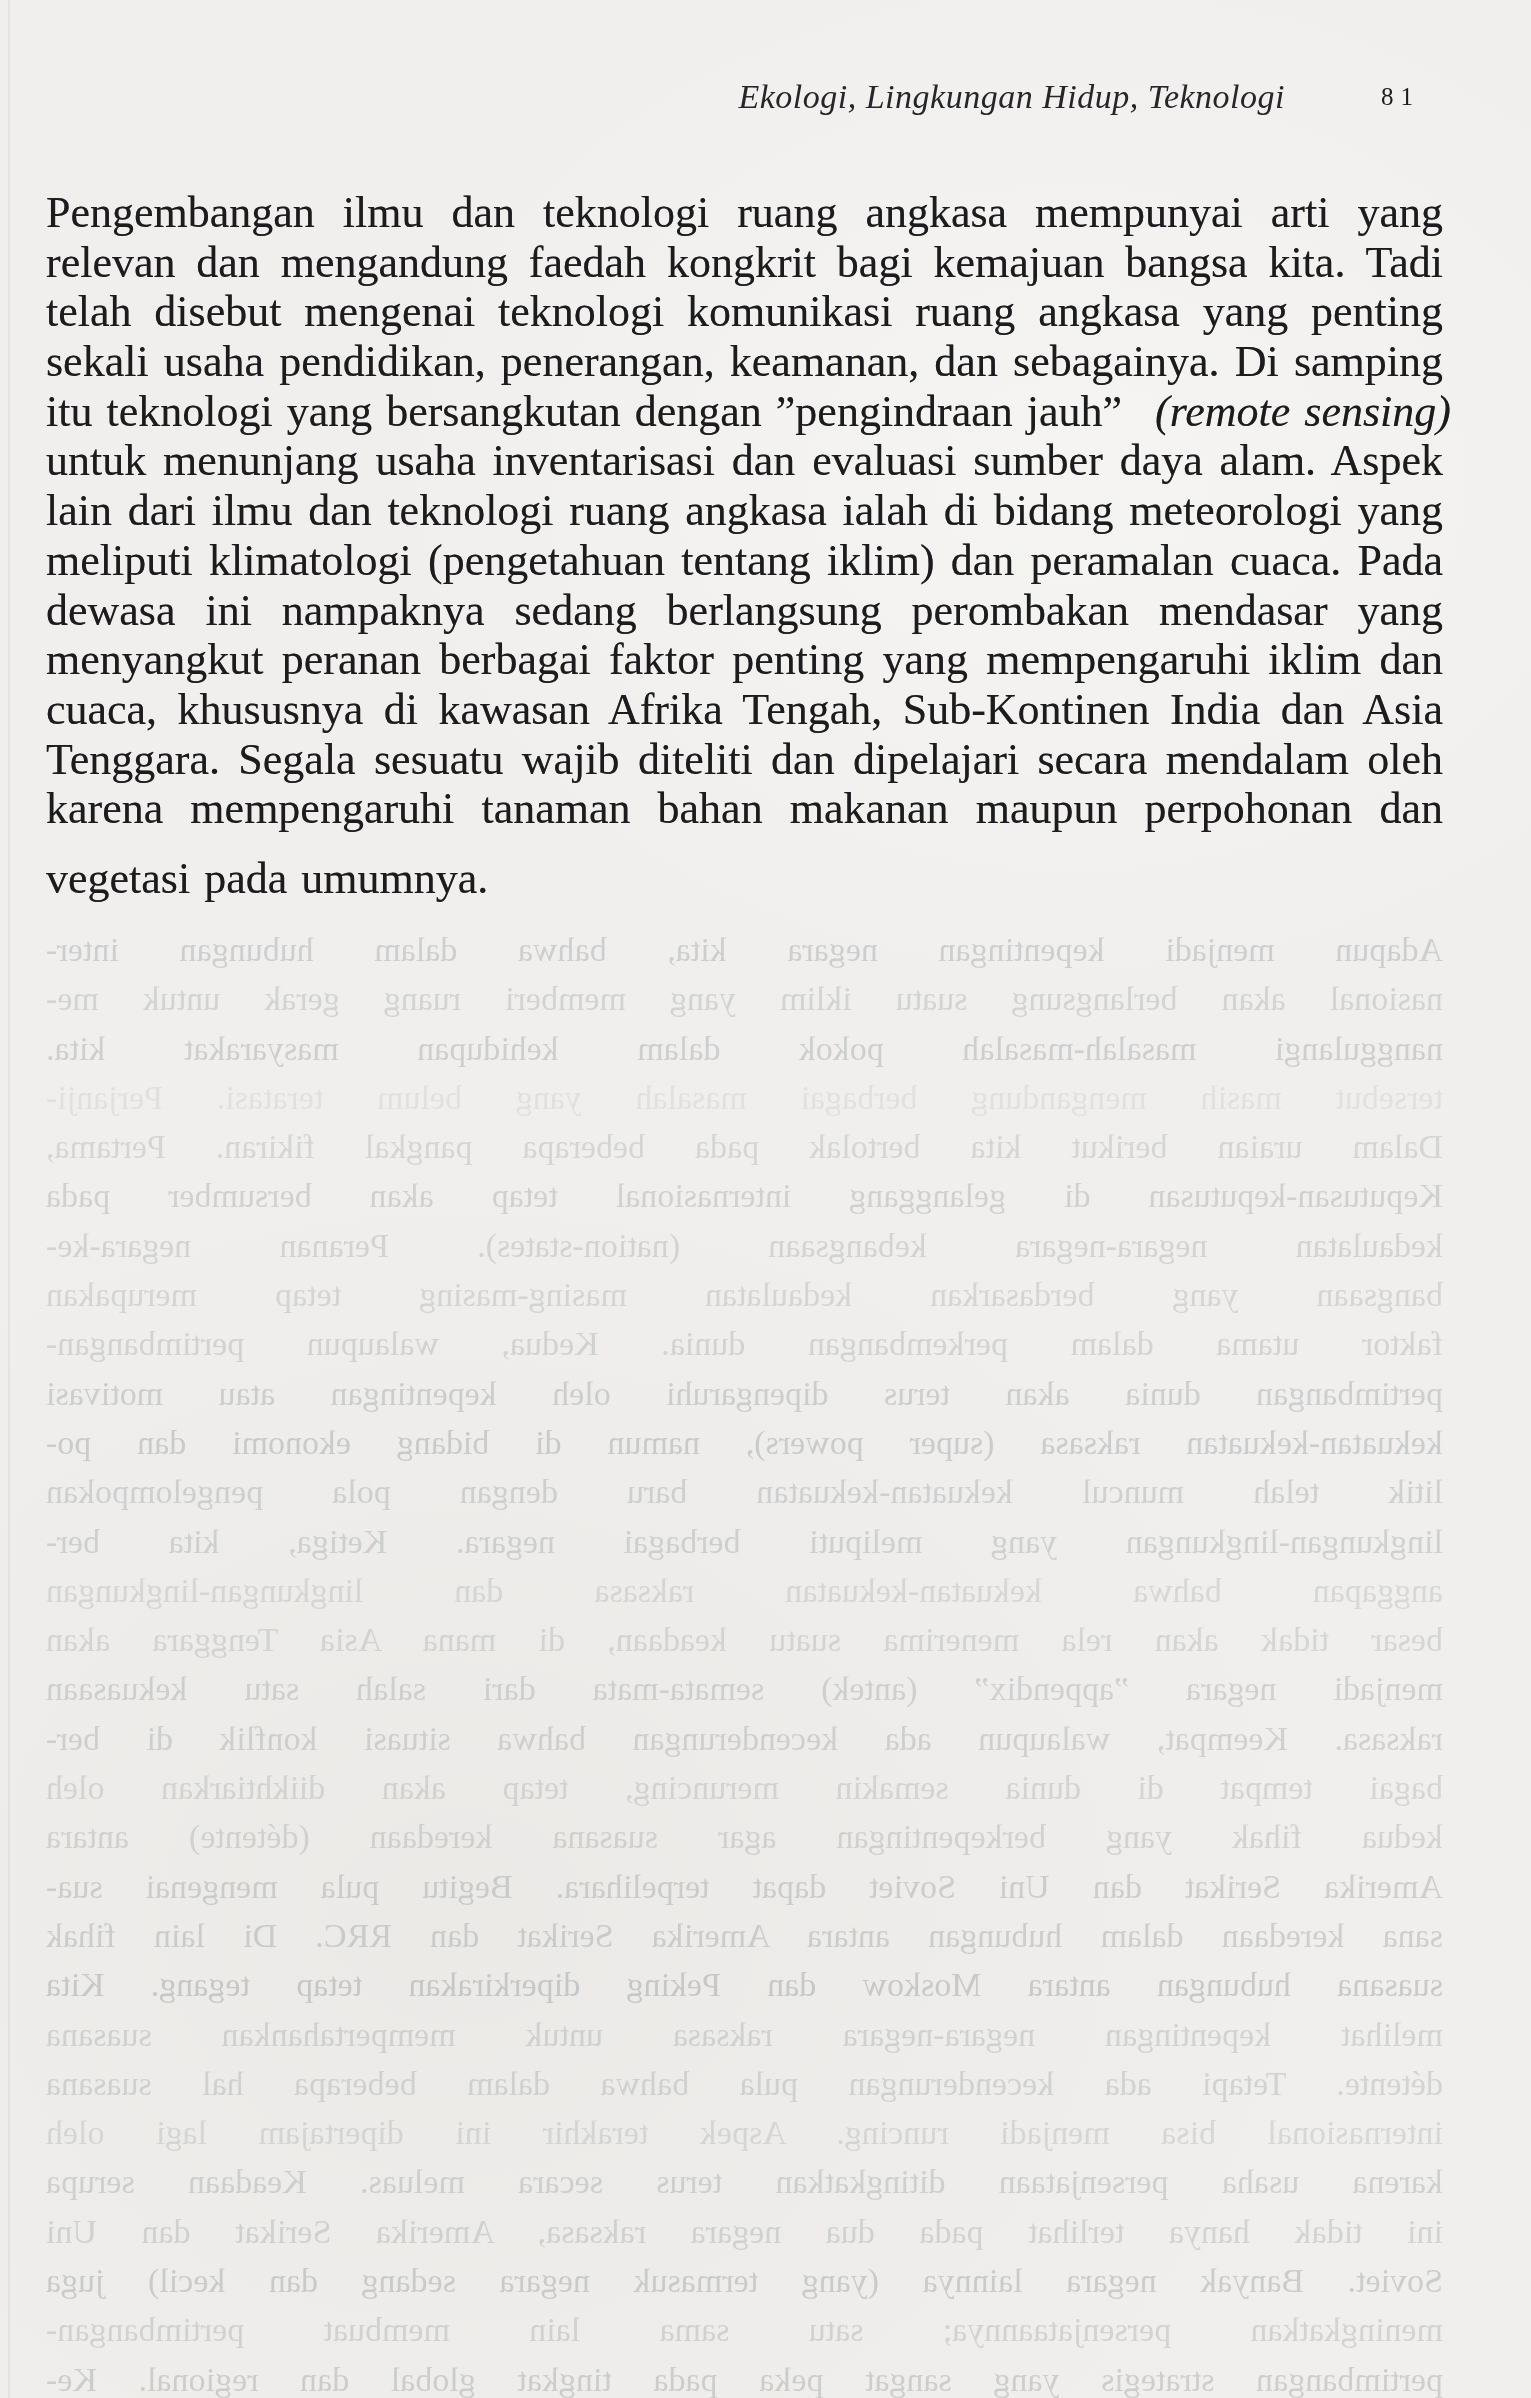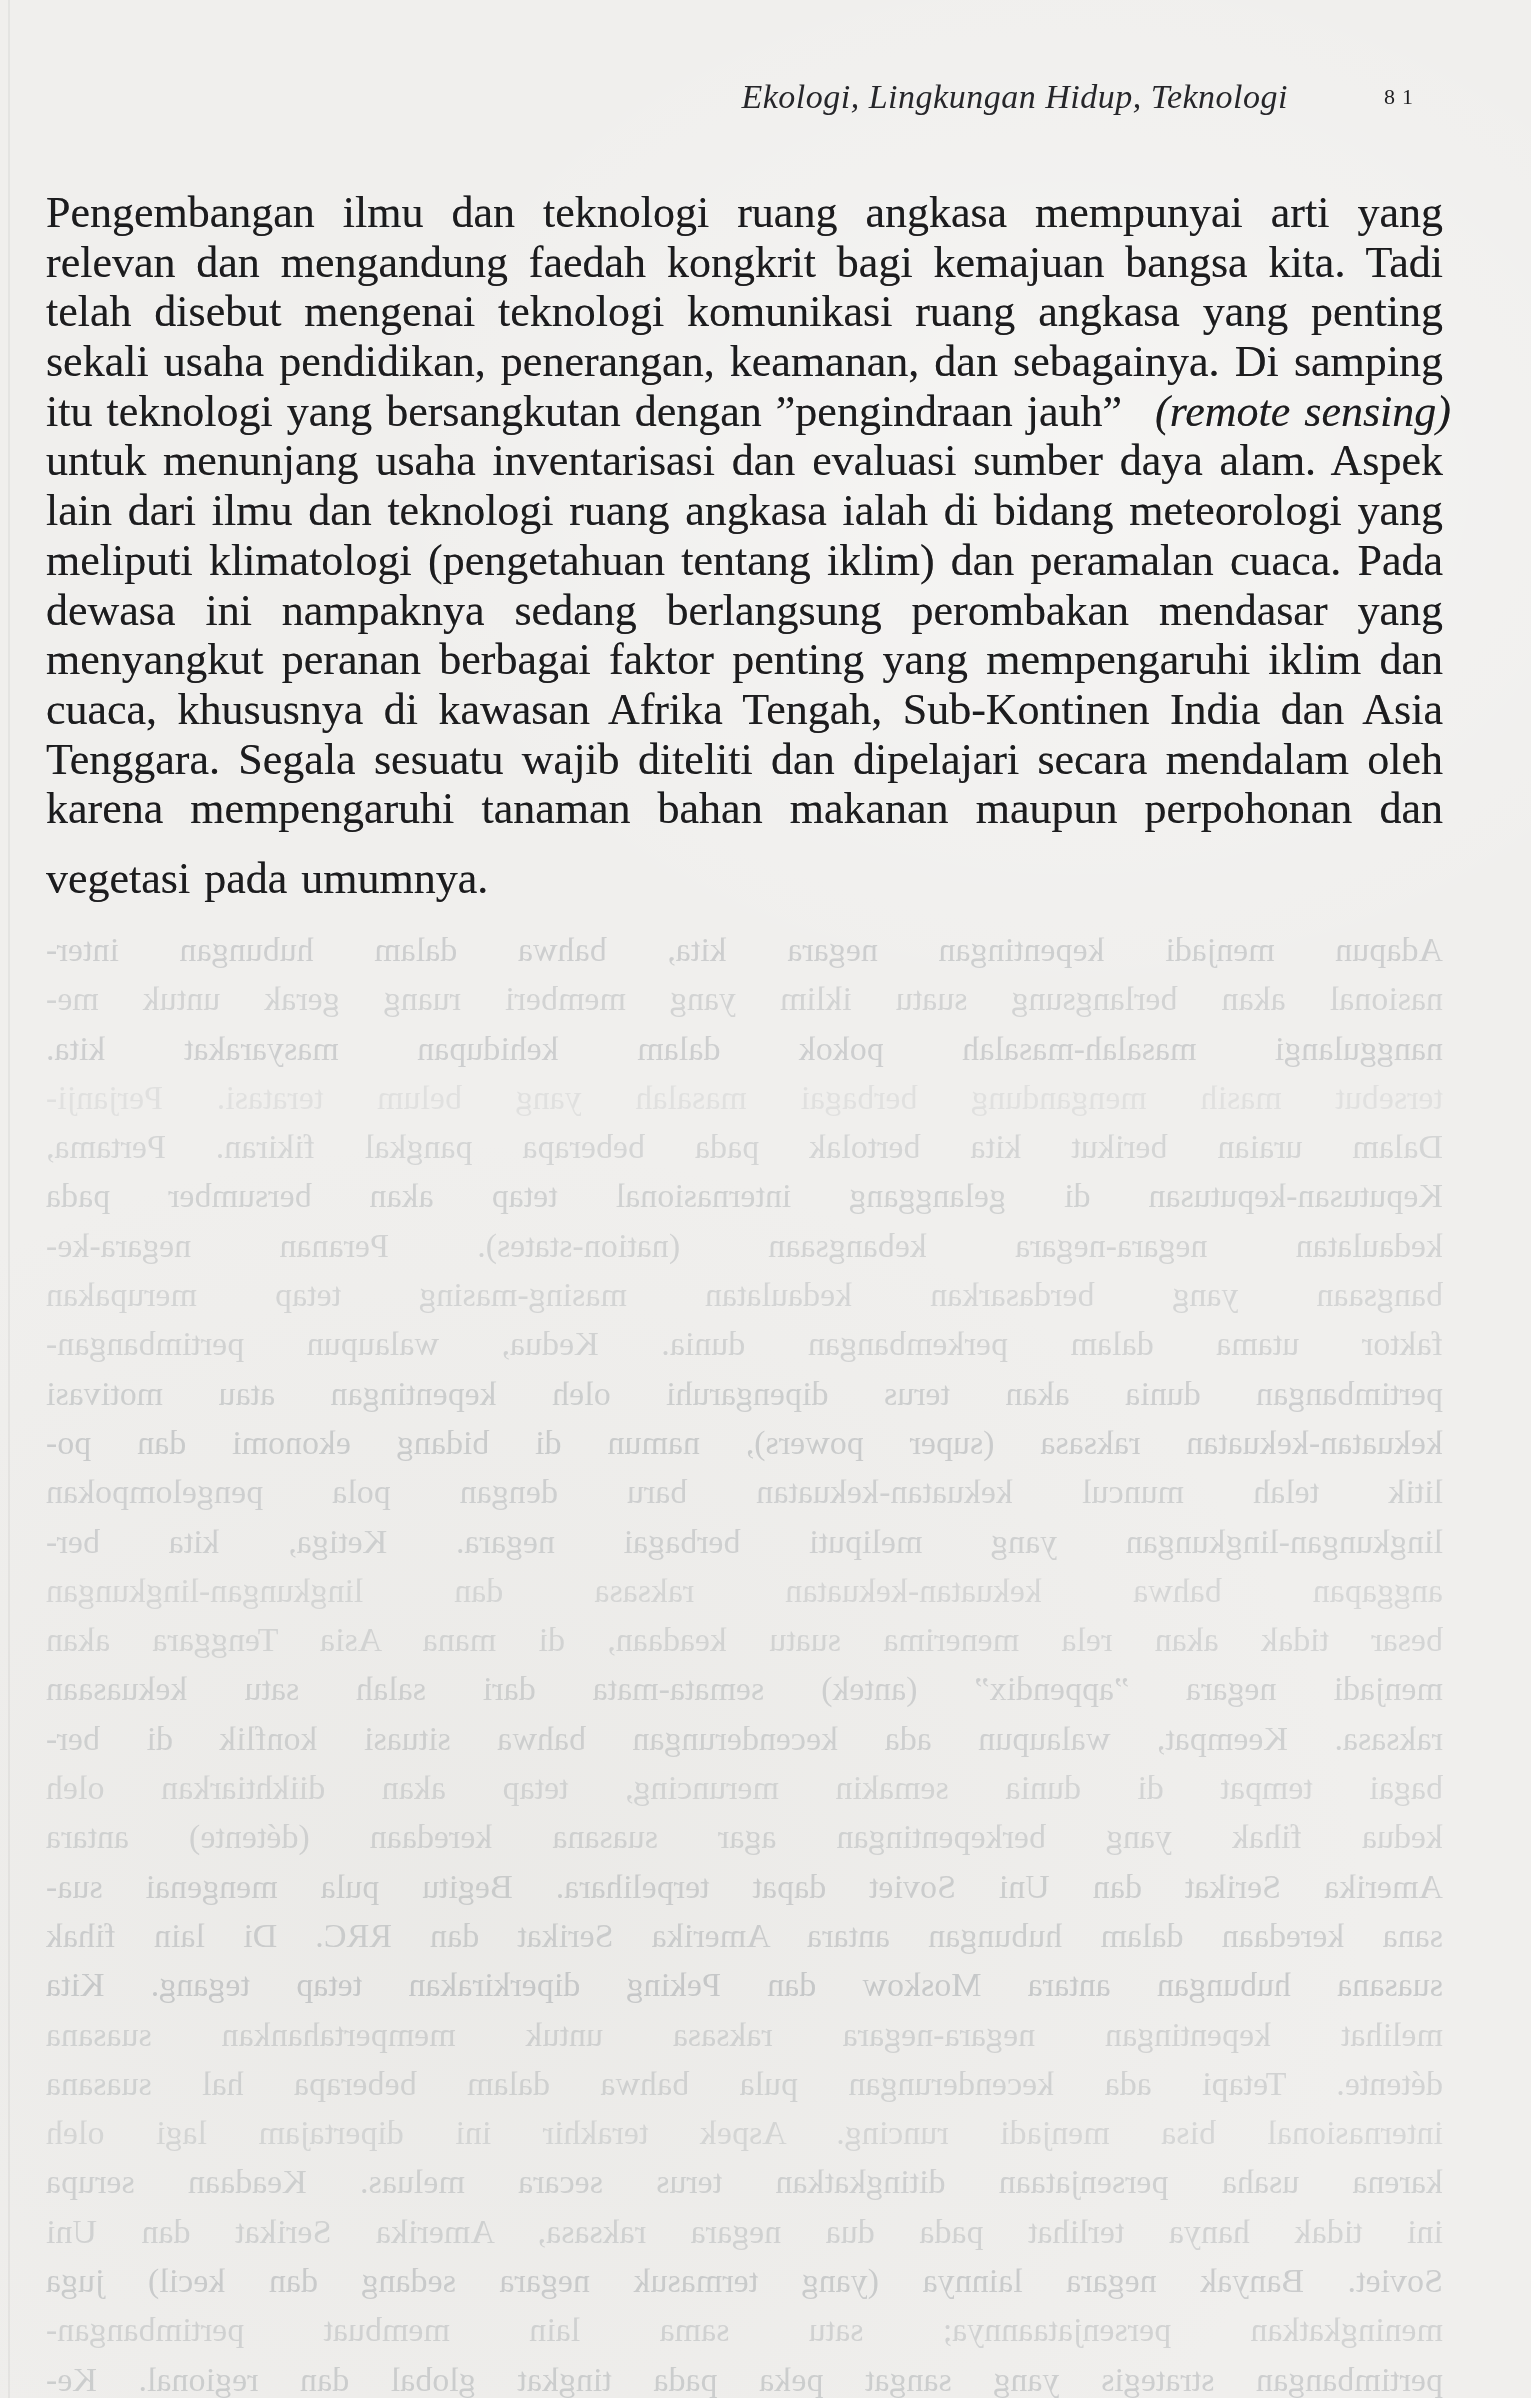--- a/index.html
+++ b/index.html
@@ -29,21 +29,21 @@
     display:flex;justify-content:flex-end;align-items:center;
     gap:96px;
   }
   .running-title{
     font-style:italic;
     font-size:34px;
     color:#26262a;
     letter-spacing:0.5px;
   }
   .page-number{
-    font-size:22px;
+    font-size:25px;
     color:#1d1d20;
     letter-spacing:7px;
   }
   
   .paragraph{
     position:absolute;
     left:46px;top:188px;width:1397px;
     color:#1c1c1e;
     font-size:44px;
   }

